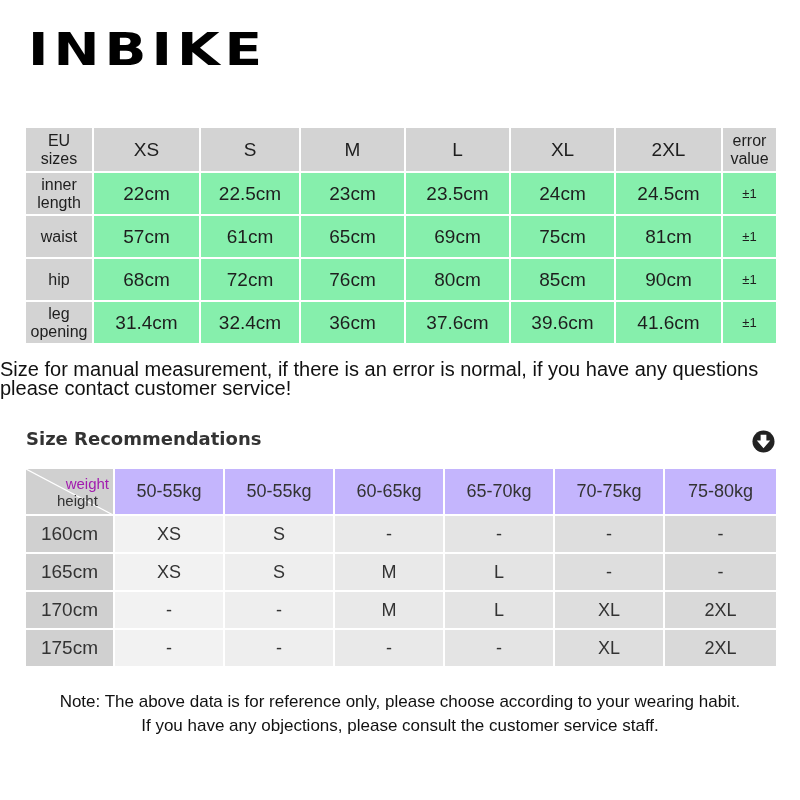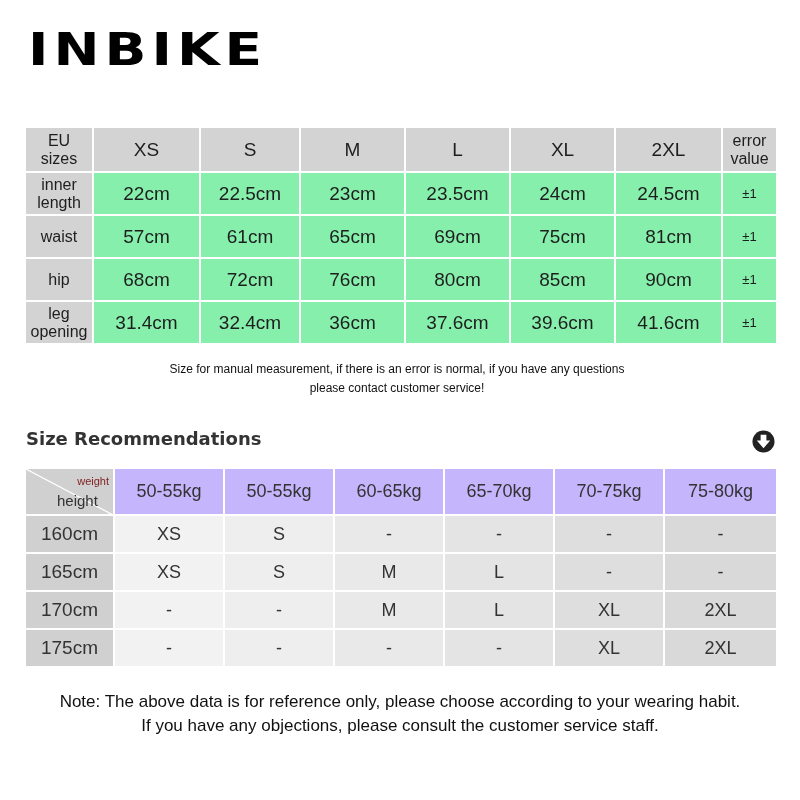--- a/index.html
+++ b/index.html
@@ -17,39 +17,39 @@
   
   .t1 { left: 24px; top: 126px; width: 752px; }
   .t1 td { font-size: 19px; color: #1e1e1e; }
   .t1 .hdr td { background: #d3d3d3; height: 43px; margin-top: 32px; }
   .t1 .row td { background: #86efac; height: 41px; }
   .t1 .rowlabel { background: #d3d3d3 !important; font-size: 16px; line-height: 18px; }
   .t1 .hdr .rowlabel { font-size: 16px; }
   .t1 .err { font-size: 13px; }
   .t1 .errhdr { font-size: 16px; line-height: 18px; }
 
-  .note1 { position: absolute; left: 0; width: 794px; top: 360px; text-align: center;
-           font-size: 12px; line-height: 19px; color: #111; }
+  .note1 { position: absolute; left: 0; width: 794px; top: 360px; text-align: left;
+           font-size: 20px; line-height: 19px; color: #111; }
 
   .sec-title { position: absolute; left: 26px; top: 428px; font-family: "DejaVu Sans", sans-serif;
                font-weight: bold; font-size: 18px; color: #333; }
   .dl-icon { position: absolute; left: 752px; top: 430px; width: 23px; height: 23px; }
 
   
   .t2 { left: 24px; top: 467px; width: 752px; }
   .t2 td { font-size: 18px; color: #333; }
   .t2 .hdr td { background: #c4b5fd; height: 45px; }
   .t2 .row td { height: 36px; }
   .t2 .hlabel { background: #d0d0d0 !important; font-size: 19px; }
   .t2 .c1 { background: #f2f2f2; } .t2 .c2 { background: #eeeeee; }
   .t2 .c3 { background: #e9e9e9; } .t2 .c4 { background: #e4e4e4; }
   .t2 .c5 { background: #dedede; } .t2 .c6 { background: #d9d9d9; }
   .corner { position: relative; }
   .corner svg { position: absolute; left: 0; top: 0; }
-  .corner .w { position: absolute; right: 4px; top: 6px; font-size: 11px; color: #7f1d1d; text-align: center; }
+  .corner .w { position: absolute; right: 4px; top: 6px; font-size: 15px; color: #a21caf; text-align: center; }
   .corner .h { position: absolute; left: 3px; bottom: 5px; font-size: 15px; color: #333; margin-left: 28px; }
 
   .note2 { position: absolute; left: 0; width: 800px; top: 690px; text-align: center;
            font-size: 17px; line-height: 24px; color: #111; }
 </style>
 </head>
 <body>
 
 <div class="logo">
   <span>INBIKE</span>

